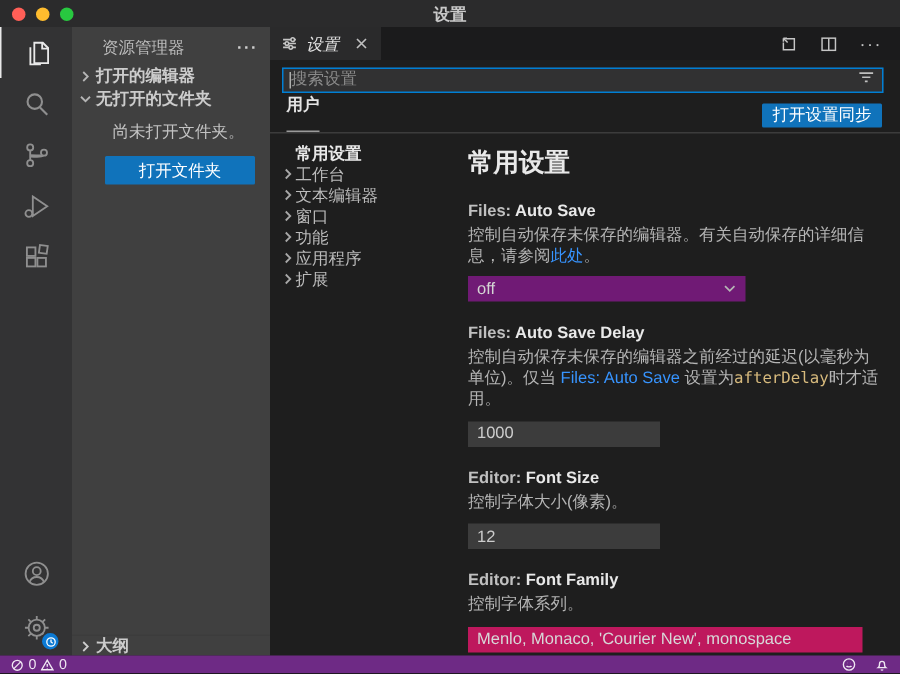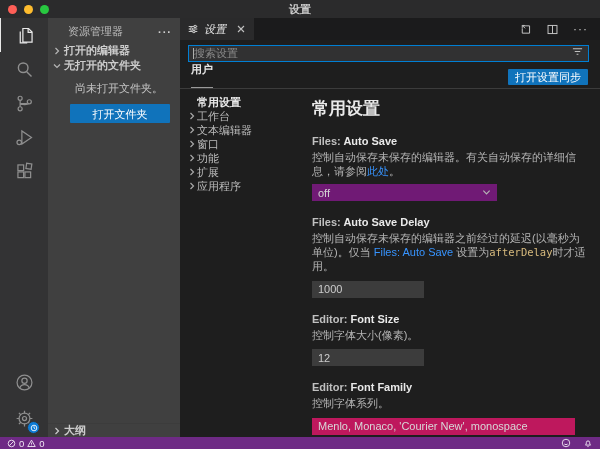--- a/index.html
+++ b/index.html
@@ -81,21 +81,21 @@
   .set-desc{font-size:11px;color:#b5b5b5;line-height:14px;margin-top:2px;max-width:276px;}
   .set-desc a{color:var(--link,#3794ff);text-decoration:none;cursor:pointer;}
   .set-desc .code{font-family:"DejaVu Sans Mono","Liberation Mono",monospace;
                   color:var(--code,#d7ba7d);font-size:10.5px;}
   .set-control{margin-top:6px;}
   .sel{width:185px;height:17px;background:#701a75;display:flex;align-items:center;
        font-size:11px;color:#d4d4d4;padding-left:6px;box-sizing:border-box;cursor:pointer;position:relative;}
   .sel .chevd{position:absolute;right:6px;color:#b5b5b5;display:flex;}
   .set-input{height:17px;background:#3c3c3c;border:none;color:#cccccc;font-size:11px;
              padding:0 6px;box-sizing:border-box;font-family:inherit;outline:none;}
-  .set-input.narrow{width:112px;}
+  .set-input.narrow{width:128px;}
   .set-input.wide{width:263px;background:#be185d;color:#d8d8d8;}
   
   .statusbar{position:absolute;left:0;right:0;bottom:0;height:12px;background:var(--status-purple,#6e2a85);
              display:flex;align-items:center;color:#efe6f2;font-size:9.5px;padding:0 7px;}
   .st-group{display:flex;align-items:center;gap:3px;cursor:pointer;}
   .st-group svg{width:9px;height:9px;}
   .st-right{margin-left:auto;display:flex;align-items:center;gap:12px;}
   .st-right svg{width:10px;height:10px;cursor:pointer;}
   svg{display:block;}
 </style>
@@ -312,29 +312,29 @@
                 </svg>
               </span>
               <span>功能</span>
             </div>
             <div class="toc-item">
               <span class="chev">
                 <svg width="8" height="8" viewBox="0 0 8 8" fill="none" stroke="currentColor" stroke-width="1.2">
                   <path d="M2.5 1l3 3-3 3"></path>
                 </svg>
               </span>
+              <span>应用程序</span>
+            </div>
+            <div class="toc-item">
+              <span class="chev">
+                <svg width="8" height="8" viewBox="0 0 8 8" fill="none" stroke="currentColor" stroke-width="1.2">
+                  <path d="M2.5 1l3 3-3 3"></path>
+                </svg>
+              </span>
               <span>扩展</span>
-            </div>
-            <div class="toc-item">
-              <span class="chev">
-                <svg width="8" height="8" viewBox="0 0 8 8" fill="none" stroke="currentColor" stroke-width="1.2">
-                  <path d="M2.5 1l3 3-3 3"></path>
-                </svg>
-              </span>
-              <span>应用程序</span>
             </div>
           </div>
         <div class="content">
           <h1>常用设置</h1>
           <div>
               <div class="setting-item">
                 <div class="set-label"><span class="cat">Files: </span><span class="nm">Auto Save</span></div>
                 <div class="set-desc"><span>控制自动保存未保存的编辑器。有关自动保存的详细信息，请参阅</span><a href="#">此处</a><span>。</span></div>
                 <div class="set-control">
                   <div class="sel">

